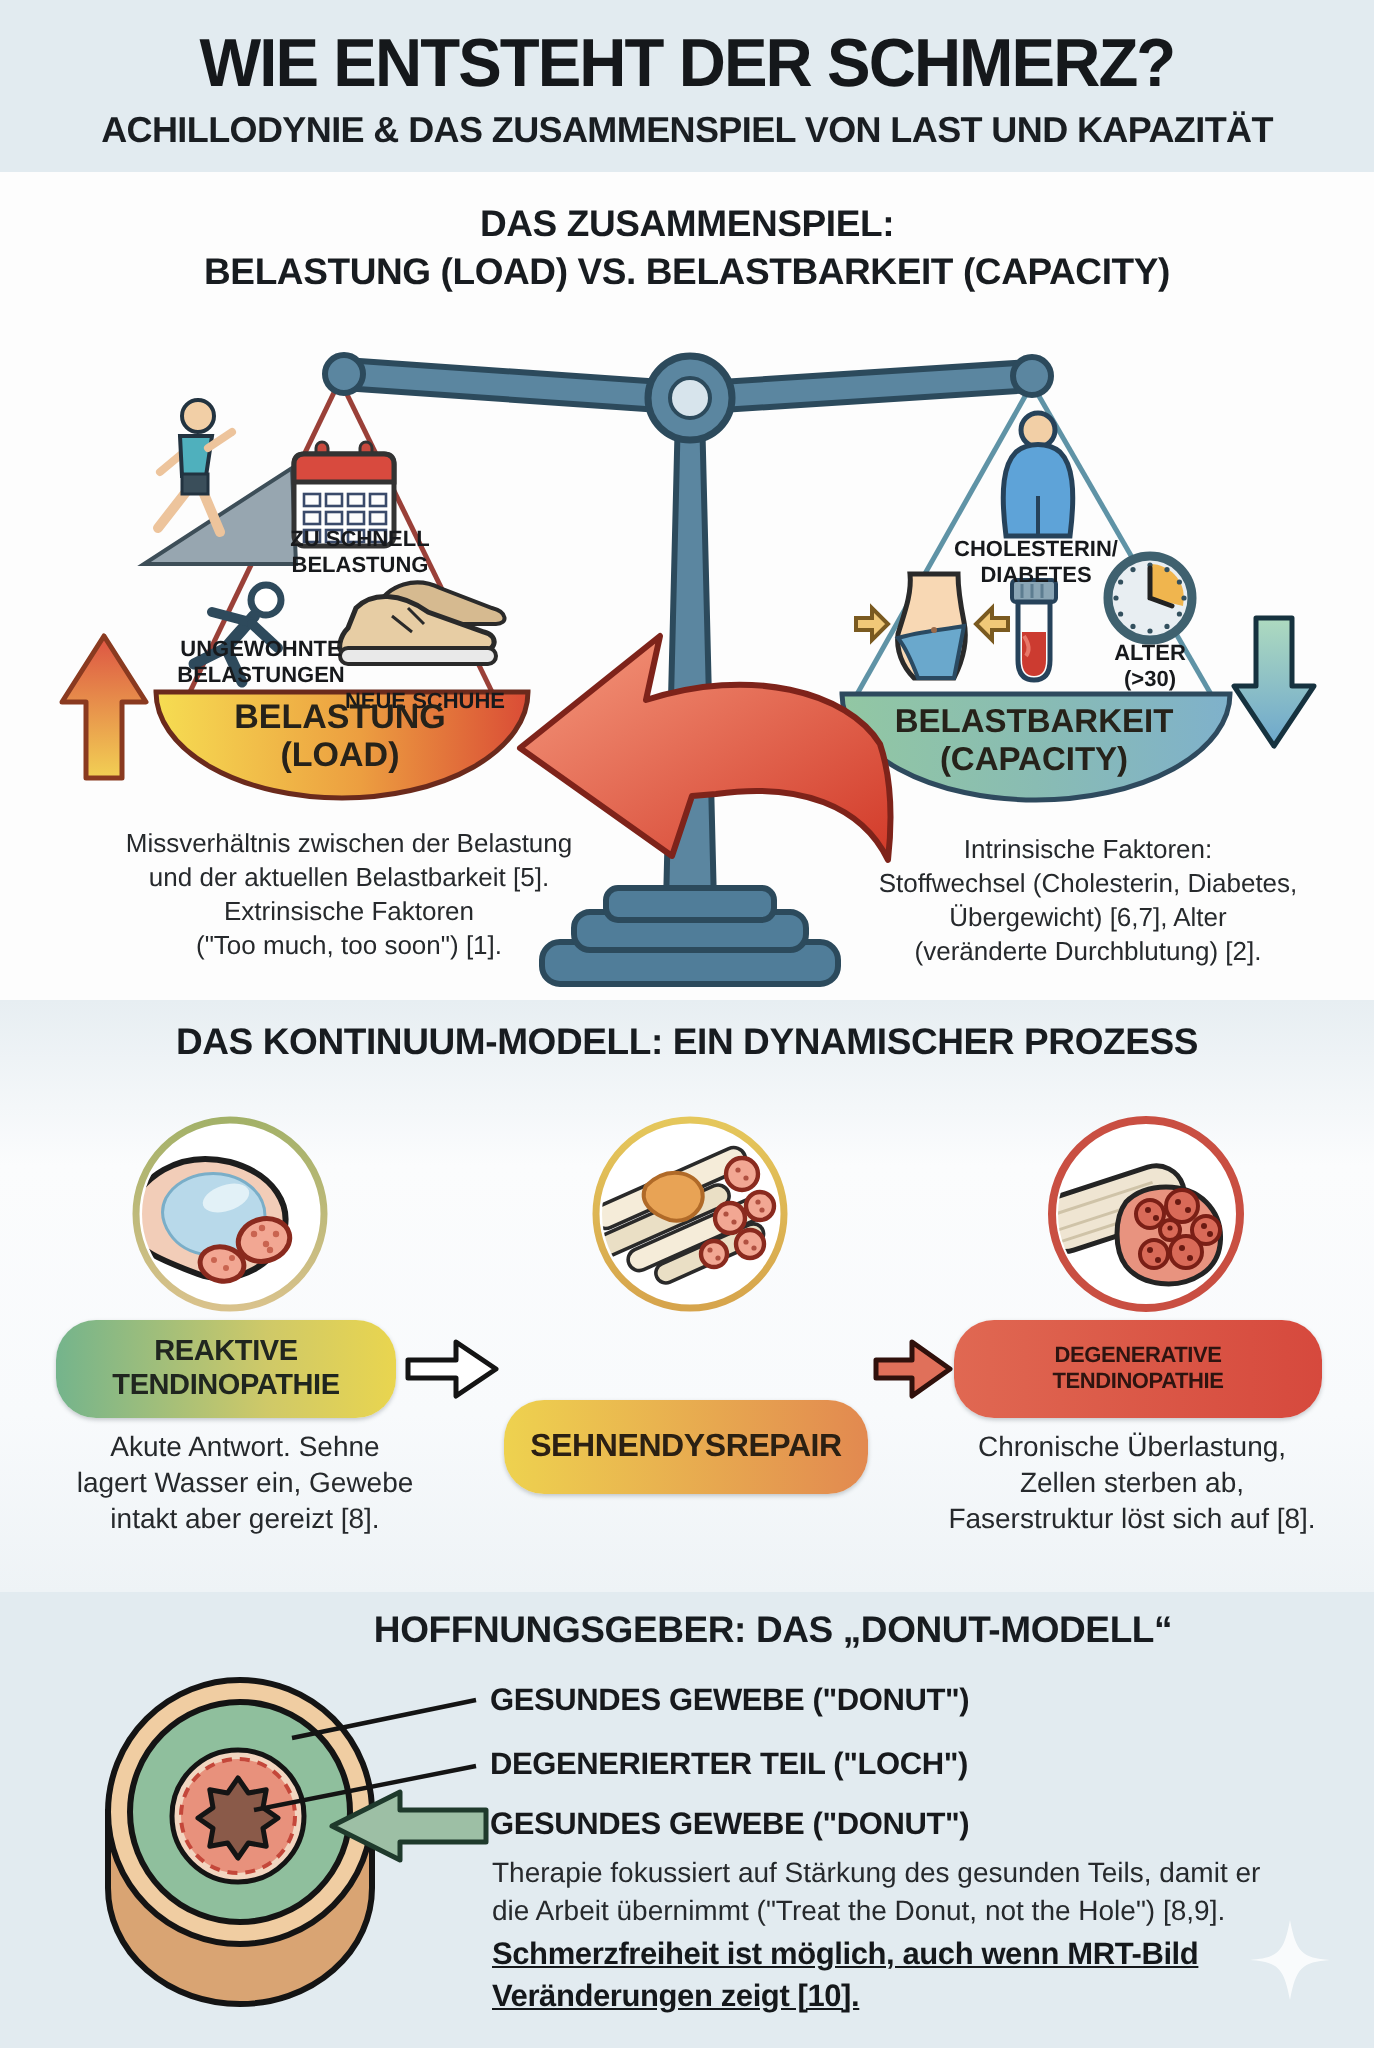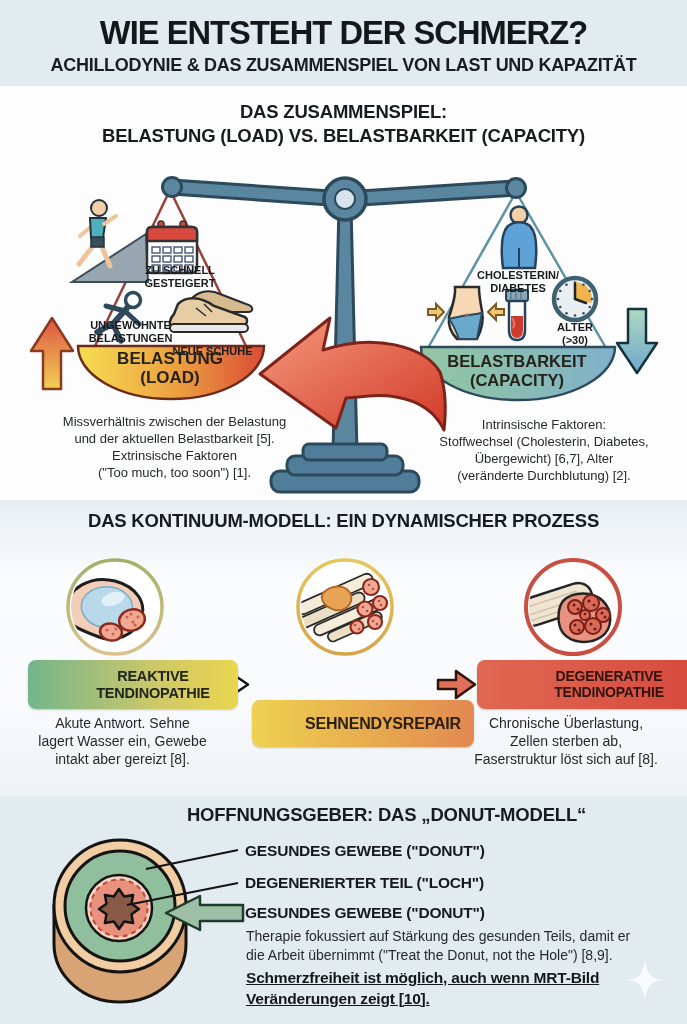--- a/index.html
+++ b/index.html
@@ -22,28 +22,28 @@
   .h1{left:0;top:13px;width:687px;font-size:34px;font-weight:800;letter-spacing:-1px;
       transform:scaleX(.96);transform-origin:center;color:#15181b;}
   .h1sub{left:0;top:55px;width:687px;font-size:18px;font-weight:700;letter-spacing:-.3px;color:#1a1e22;}
   .h2{font-size:18.5px;font-weight:800;letter-spacing:-.2px;line-height:1.3;color:#181c20;}
   .s1title{left:0;top:100px;width:687px;}
   .s2title{left:0;top:509px;width:687px;}
   .s3title{left:0;top:803px;width:687px;margin-left:43px;}
   .factor{font-size:11px;font-weight:700;line-height:1.18;color:#17191c;}
   .pantext{font-weight:800;line-height:1.14;color:#26221a;}
   .desc{font-size:13px;line-height:1.3;color:#26292c;}
-  .stagebox{border-radius:8px;display:flex;align-items:center;justify-content:center;
+  .stagebox{border-radius:20px;display:flex;align-items:center;justify-content:center;
     text-align:center;font-weight:800;line-height:1.12;letter-spacing:-.2px;
-    box-shadow:0 1px 2px rgba(40,50,60,.25);padding-left:40px;}
+    box-shadow:0 1px 2px rgba(40,50,60,.25);}
   .b1{left:28px;top:660px;width:170px;height:49px;font-size:14.5px;color:#20261f;
       background:linear-gradient(90deg,#74b48c,#cfc968 62%,#e9d54f);}
   .b2{left:252px;top:660px;width:182px;height:47px;font-size:16px;color:#2b2013;
       background:linear-gradient(90deg,#eed24f,#e28950);margin-top:40px;}
-  .b3{left:477px;top:660px;width:184px;height:49px;font-size:14px;color:#2e1410;
+  .b3{left:477px;top:660px;width:184px;height:49px;font-size:11px;color:#2e1410;
       background:linear-gradient(90deg,#e06852,#d6493d);}
   .sdesc{font-size:14px;line-height:1.28;color:#26292c;}
   .donutlabel{font-size:15.5px;font-weight:800;white-space:nowrap;color:#17191c;letter-spacing:-.2px;}
   .donutdesc{font-size:14px;line-height:1.35;color:#26292c;}
   .donuthl{font-size:15.5px;font-weight:800;line-height:1.33;color:#15181b;letter-spacing:-.2px;}
 </style>
 </head>
 <body>
 
 <div class="stage">
@@ -321,21 +321,21 @@
     <path d="M645,960 C648,976 651,979 665,980 C651,981 648,984 645,1000 C642,984 639,981 625,980 C639,979 642,976 645,960 Z" fill="#ffffff" opacity="0.8"></path>
   </svg>
 
   <div class="abs txt h1 ctr">WIE ENTSTEHT DER SCHMERZ?</div>
   <div class="abs txt h1sub ctr">ACHILLODYNIE &amp; DAS ZUSAMMENSPIEL VON LAST UND KAPAZITÄT</div>
 
   <div class="abs txt h2 s1title ctr pre">DAS ZUSAMMENSPIEL:
 BELASTUNG (LOAD) VS. BELASTBARKEIT (CAPACITY)</div>
 
   <div class="abs txt factor ctr pre" style="left:130px;top:264px;width:100px;">ZU SCHNELL
-GESTEIGERT</div>
+BELASTUNG</div>
   <div class="abs txt factor ctr pre" style="left:78px;top:319px;width:105px;">UNGEWOHNTE
 BELASTUNGEN</div>
   <div class="abs txt factor ctr pre" style="left:160px;top:329px;width:105px;margin-top:16px;">NEUE SCHUHE</div>
   <div class="abs txt factor ctr pre" style="left:468px;top:269px;width:100px;">CHOLESTERIN/
 DIABETES</div>
   <div class="abs txt factor ctr pre" style="left:545px;top:321px;width:60px;">ALTER
 (&gt;30)</div>
 
   <div class="abs txt pantext ctr pre" style="left:95px;top:349px;width:150px;font-size:17px;">BELASTUNG
 (LOAD)</div>

